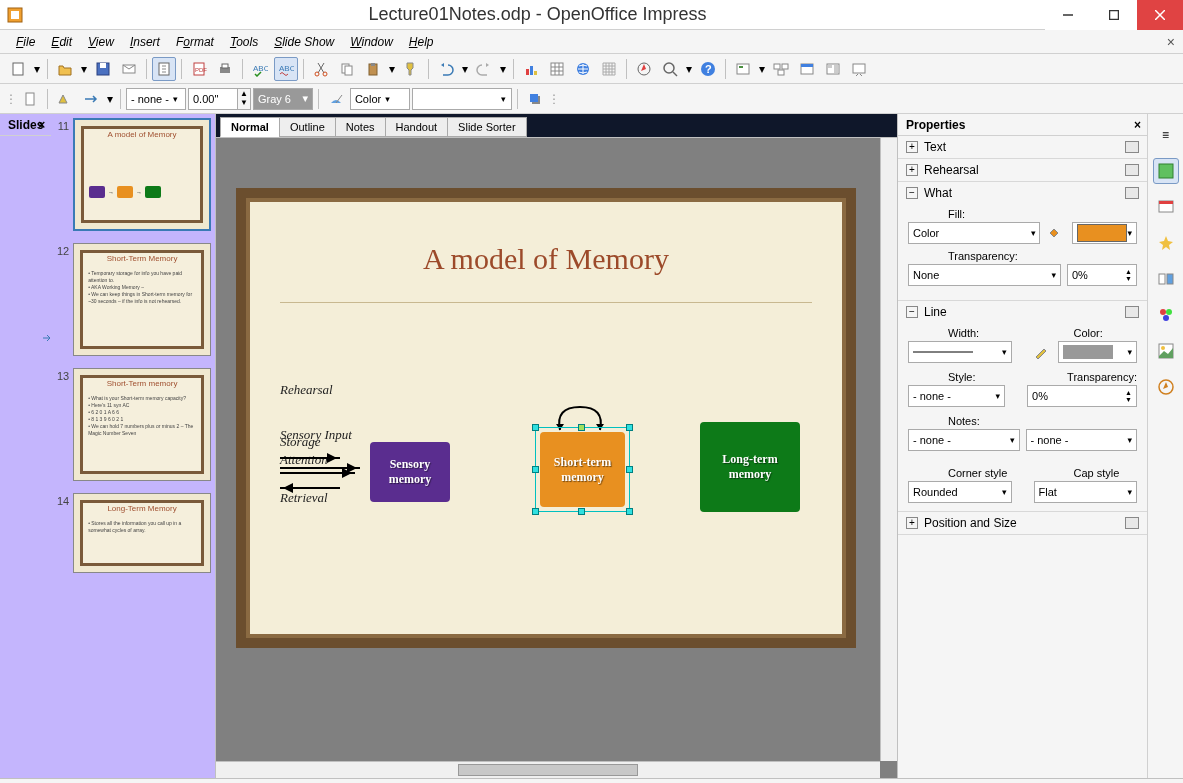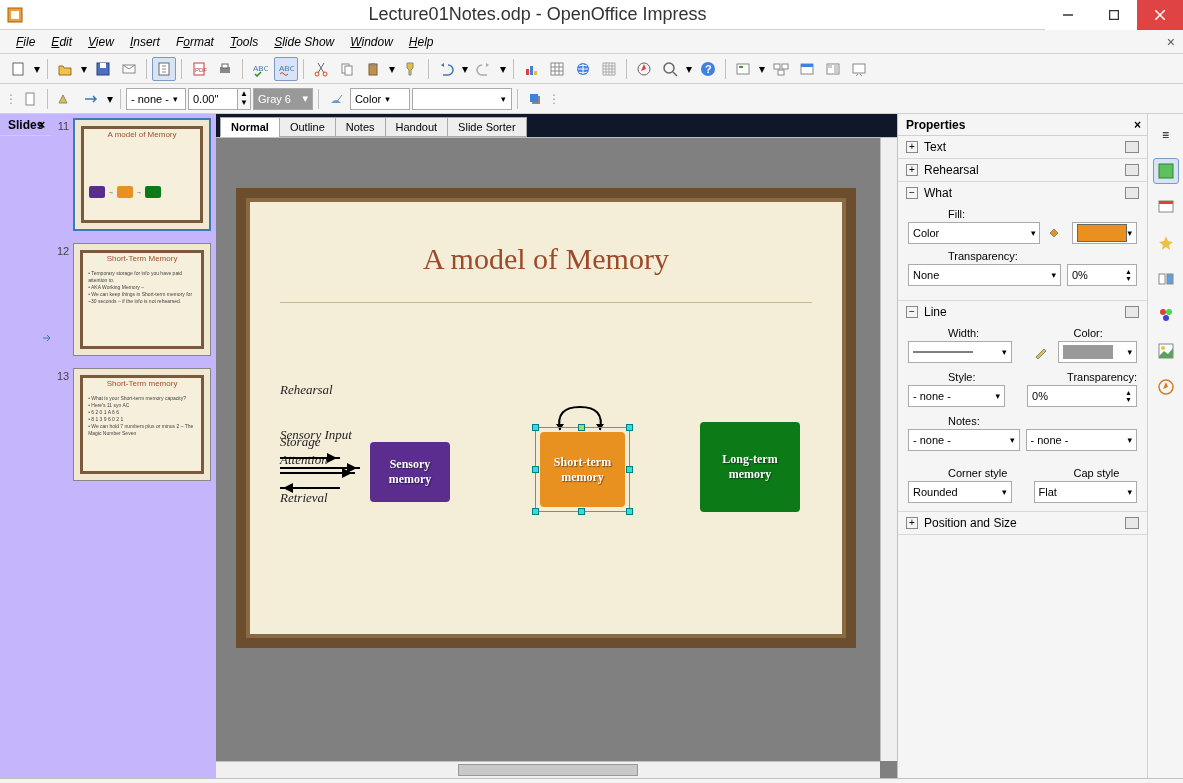--- a/index.html
+++ b/index.html
@@ -419,20 +419,28 @@
       <div class="slidethumb">
         <div class="num">13</div>
         <div class="frame">
             <div class="inner"></div>
             <div class="stitle">Short-Term memory</div>
             <div class="sbody" style="white-space:pre-line">• What is your Short-term memory capacity?
 • Here's 11 syn AC
   • 6 2 0 1 A 6 6
   • 8 1 3 9 6 0 2 1
 • We can hold 7 numbers plus or minus 2 – The Magic Number Seven</div>
+          </div>
+      </div>
+      <div class="slidethumb">
+        <div class="num">14</div>
+        <div class="frame" style="height:80px">
+            <div class="inner"></div>
+            <div class="stitle">Long-Term Memory</div>
+            <div class="sbody" style="white-space:pre-line">• Stores all the information you call up in a somewhat cycles of array.</div>
           </div>
       </div>
     </div>
   </div>
 
   <div class="editor">
     <div class="viewtabs">
       <div class="tab active">Normal</div>
       <div class="tab">Outline</div>
       <div class="tab">Notes</div>

